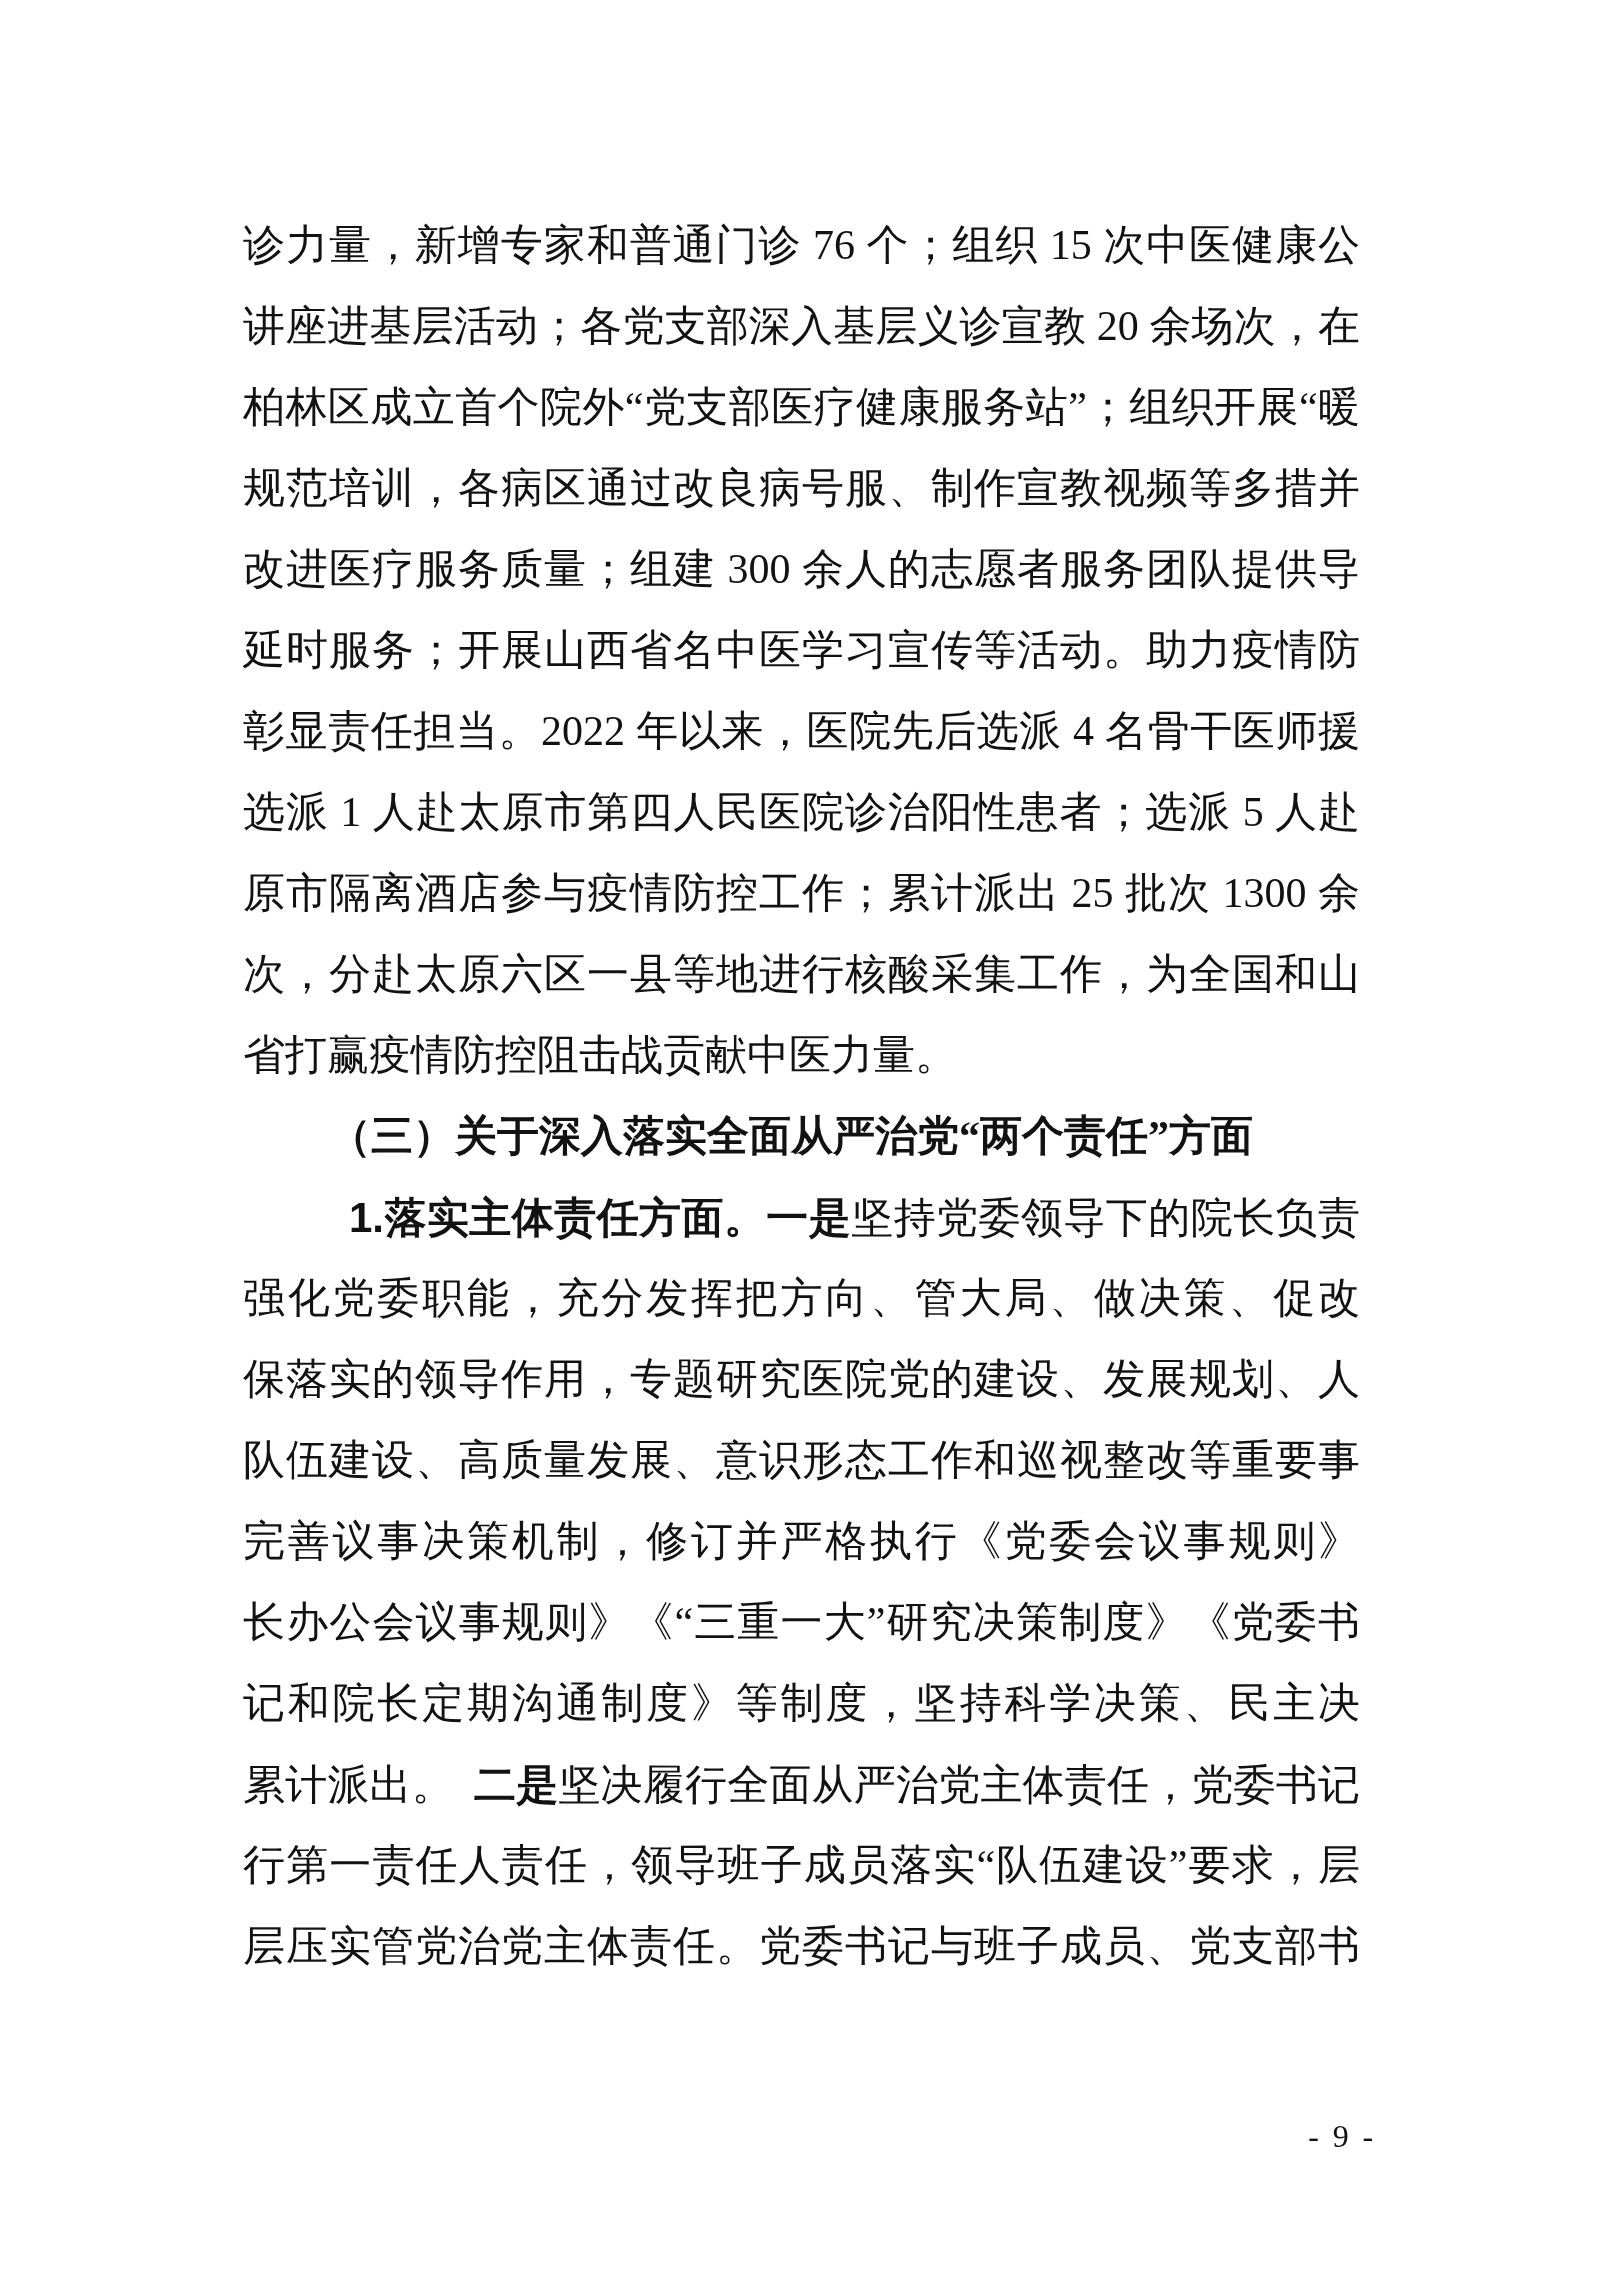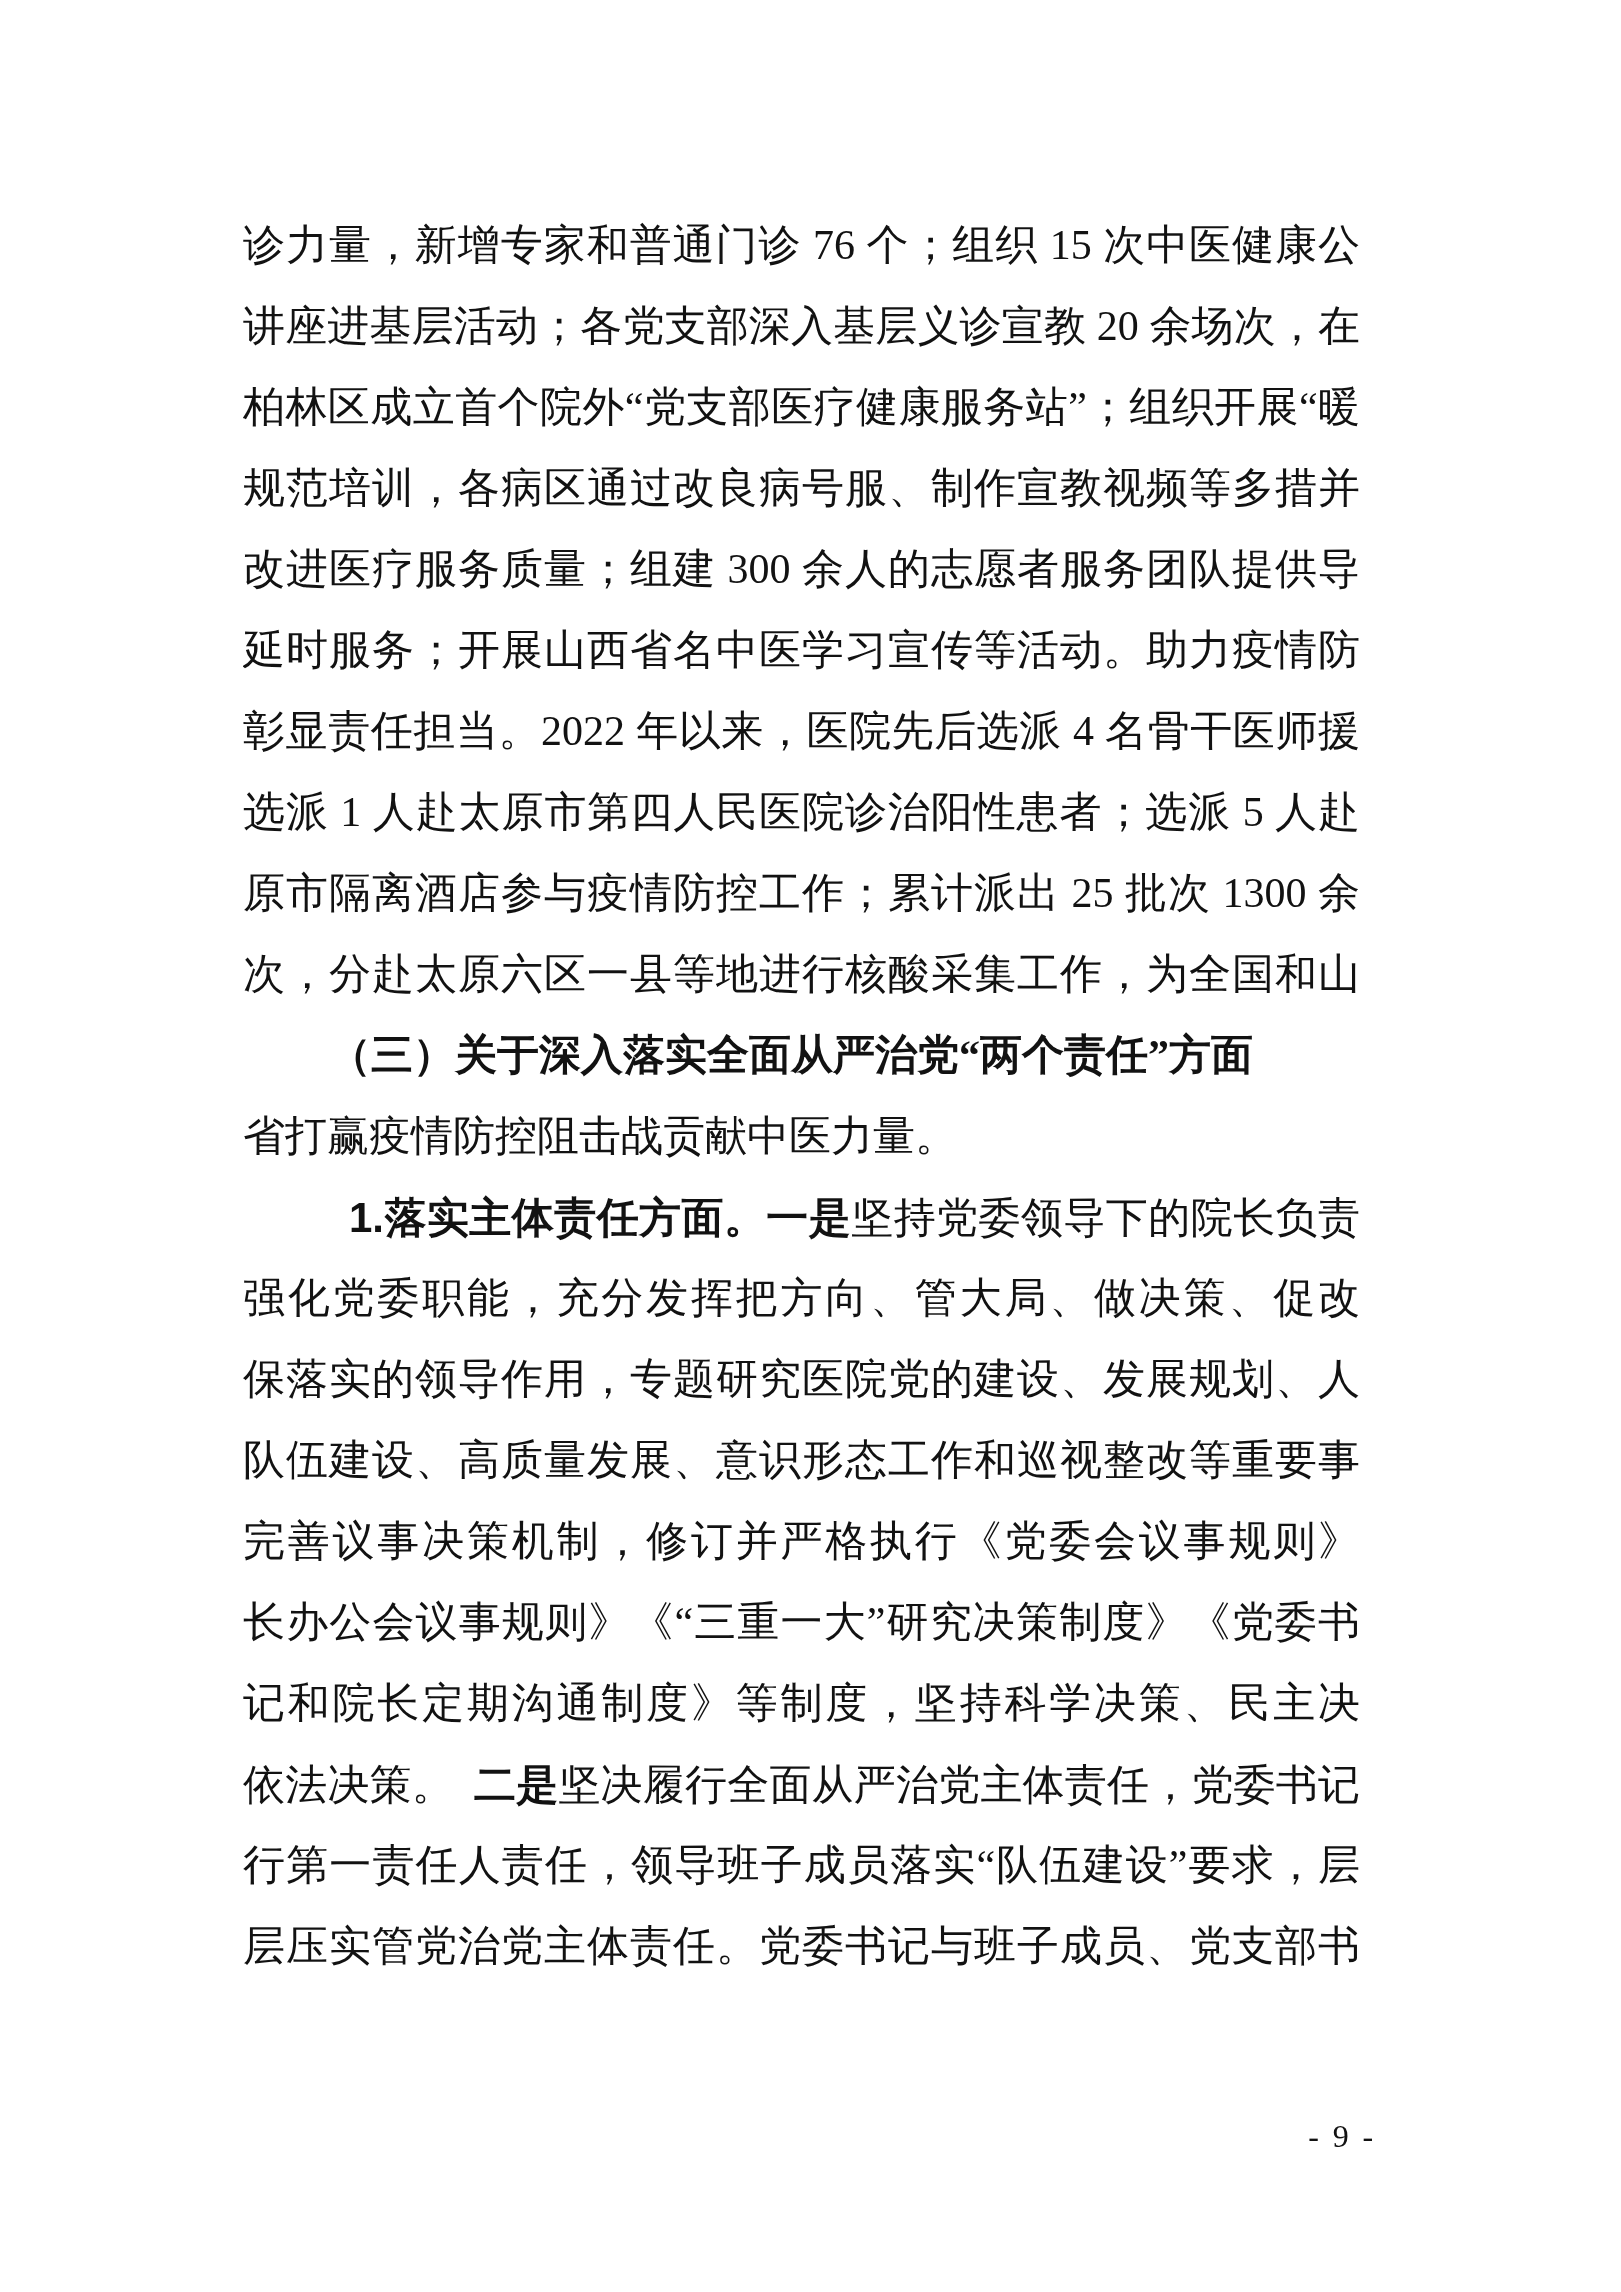--- a/index.html
+++ b/index.html
@@ -75,34 +75,34 @@
     <div class="line j"><span>诊力量，新增专家和普通门诊 76 个；组织 15 次中医健康公益</span></div>
     <div class="line j"><span>讲座进基层活动；各党支部深入基层义诊宣教 20 余场次，在万</span></div>
     <div class="line j"><span>柏林区成立首个院外“党支部医疗健康服务站”；组织开展“暖</span></div>
     <div class="line j"><span>规范培训，各病区通过改良病号服、制作宣教视频等多措并举</span></div>
     <div class="line j"><span>改进医疗服务质量；组建 300 余人的志愿者服务团队提供导诊</span></div>
     <div class="line j"><span>延时服务；开展山西省名中医学习宣传等活动。助力疫情防控，</span></div>
     <div class="line j"><span>彰显责任担当。2022 年以来，医院先后选派 4 名骨干医师援沪，</span></div>
     <div class="line j"><span>选派 1 人赴太原市第四人民医院诊治阳性患者；选派 5 人赴太</span></div>
     <div class="line j"><span>原市隔离酒店参与疫情防控工作；累计派出 25 批次 1300 余人</span></div>
     <div class="line j"><span>次，分赴太原六区一县等地进行核酸采集工作，为全国和山西</span></div>
+    <div class="line end"><span>省打赢疫情防控阻击战贡献中医力量。</span></div>
+
     <div class="line end ind kai"><span>（三）关于深入落实全面从严治党“两个责任”方面</span></div>
-
-    <div class="line end"><span>省打赢疫情防控阻击战贡献中医力量。</span></div>
 
     <div class="line j ind"><span class="hei">1.落实主体责任方面。一是</span><span>坚持党委领导下的院长负责制。</span></div>
 
     <div class="line j"><span>强化党委职能，充分发挥把方向、管大局、做决策、促改革、</span></div>
     <div class="line j"><span>保落实的领导作用，专题研究医院党的建设、发展规划、人才</span></div>
     <div class="line j"><span>队伍建设、高质量发展、意识形态工作和巡视整改等重要事项。</span></div>
     <div class="line j"><span>完善议事决策机制，修订并严格执行《党委会议事规则》《院</span></div>
     <div class="line j"><span>长办公会议事规则》《“三重一大”研究决策制度》《党委书</span></div>
     <div class="line j"><span>记和院长定期沟通制度》等制度，坚持科学决策、民主决策、</span></div>
 
-    <div class="line j"><span>依法决策。</span><span class="hei">二是</span><span>坚决履行全面从严治党主体责任，党委书记履</span></div>
+    <div class="line j"><span>累计派出。</span><span class="hei">二是</span><span>坚决履行全面从严治党主体责任，党委书记履</span></div>
 
     <div class="line j"><span>行第一责任人责任，领导班子成员落实“队伍建设”要求，层</span></div>
     <div class="line j"><span>层压实管党治党主体责任。党委书记与班子成员、党支部书记</span></div>
 
   </div>
 
   <div class="pageno">- 9 -</div>
 
 </div>
 

